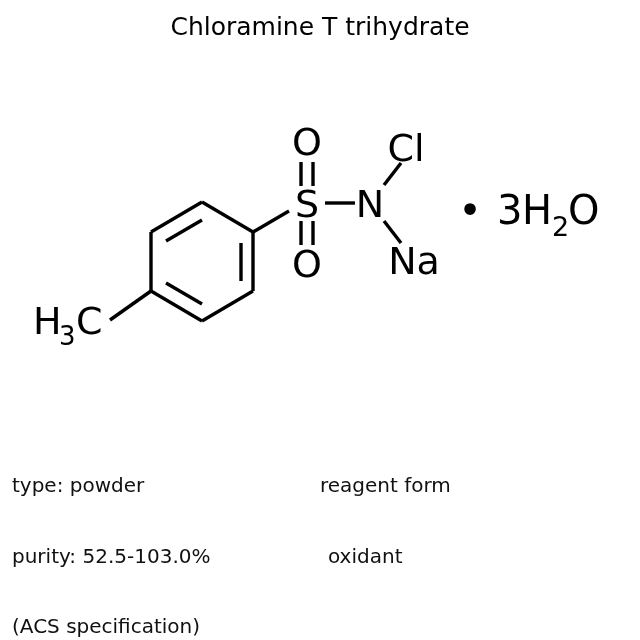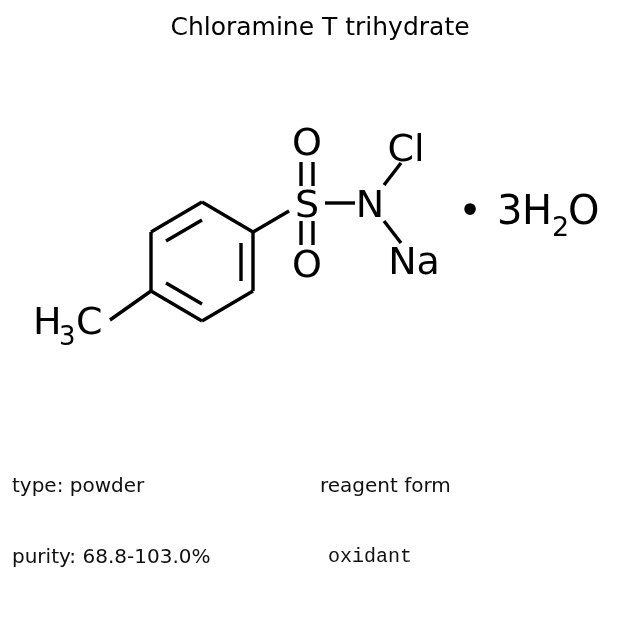--- a/index.html
+++ b/index.html
@@ -65,21 +65,20 @@
   #props-right {
     left: 320px;
     top: 427px;
   }
   .prop-line {
     display: block;
     white-space: pre;
   }
   .prop-line.indent {
     padding-left: 8px;
-    font-family: Liberation Mono, monospace;
   }
 
   
   .atom {
     font-family: "DejaVu Sans", sans-serif;
     font-size: 38px;
     fill: #000000;
   }
   .atom-sub {
     font-family: "DejaVu Sans", sans-serif;
@@ -170,21 +169,22 @@
       <text class="hydrate" x="470" y="224" text-anchor="middle">•</text>
       <text class="hydrate" x="497" y="224" text-anchor="start">3</text>
       <text class="hydrate" x="522" y="224" text-anchor="start">H</text>
       <text class="hydrate-sub" x="552" y="236" text-anchor="start">2</text>
       <text class="hydrate" x="568" y="224" text-anchor="start">O</text>
     </g>
   </svg>
 
   <div class="prop-block" id="props-left">
     <span class="prop-line">type: powder</span>
-    <span class="prop-line">purity: 68.8-103.0%</span>
+    <span class="prop-line">purity: 52.5-103.0%</span>
+    <span class="prop-line">(ACS specification)</span>
     
   </div>
 
   <div class="prop-block" id="props-right">
     <span class="prop-line">reagent form</span>
     <span class="prop-line indent">oxidant</span>
   </div>
 
 </div>
 

